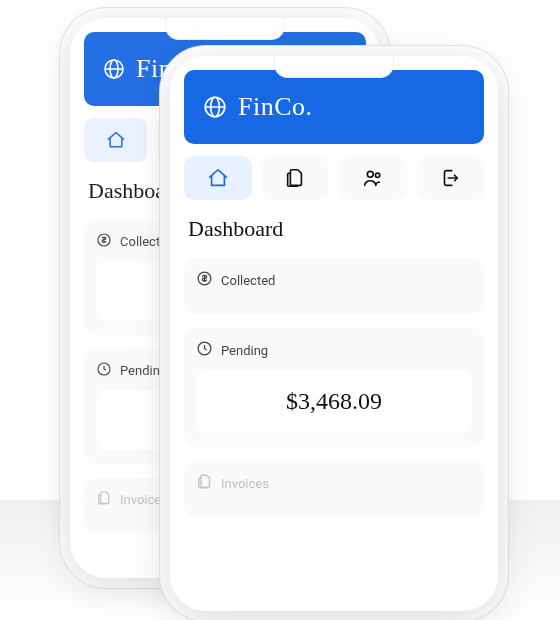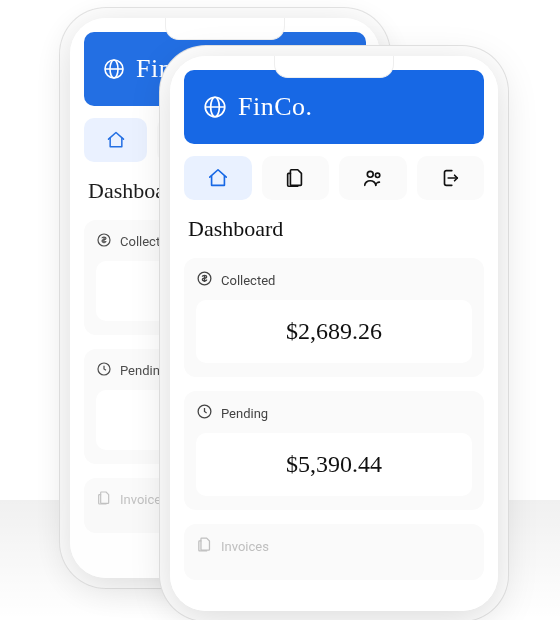--- a/index.html
+++ b/index.html
@@ -297,34 +297,33 @@
     <div class="card">
       <div class="card-header">
         <span>
           <svg width="17" height="17" viewBox="0 0 24 24" fill="none" stroke="#444" stroke-width="1.8">
               <circle cx="12" cy="12" r="9"></circle>
               <path d="M12 7v10M9 9.5c0-1 1-2 3-2s3 1 3 2-1 2-3 2-3 1-3 2 1 2 3 2 3-1 3-2"></path>
             </svg>
         </span>
         <span>Collected</span>
       </div>
-      <div class="card-value">$2,689.26</div>
     </div>
 
     <div class="card">
       <div class="card-header">
         <span>
           <svg width="17" height="17" viewBox="0 0 24 24" fill="none" stroke="#444" stroke-width="1.8">
               <circle cx="12" cy="12" r="9"></circle>
               <path d="M12 7v5l3 2"></path>
             </svg>
         </span>
         <span>Pending</span>
       </div>
-      <div class="card-value">$5,390.44</div>
+      <div class="card-value">$3,468.09</div>
     </div>
 
     <div class="card card-faded">
       <div class="card-header">
         <span>
           <svg width="17" height="17" viewBox="0 0 24 24" fill="none" stroke="#bfbfbf" stroke-width="1.8" stroke-linecap="round" stroke-linejoin="round">
               <path d="M8 3h7l4 4v12a1 1 0 0 1-1 1H8a1 1 0 0 1-1-1V4a1 1 0 0 1 1-1z"></path>
               <path d="M7 7H5a1 1 0 0 0-1 1v12a1 1 0 0 0 1 1h10"></path>
             </svg>
         </span>

